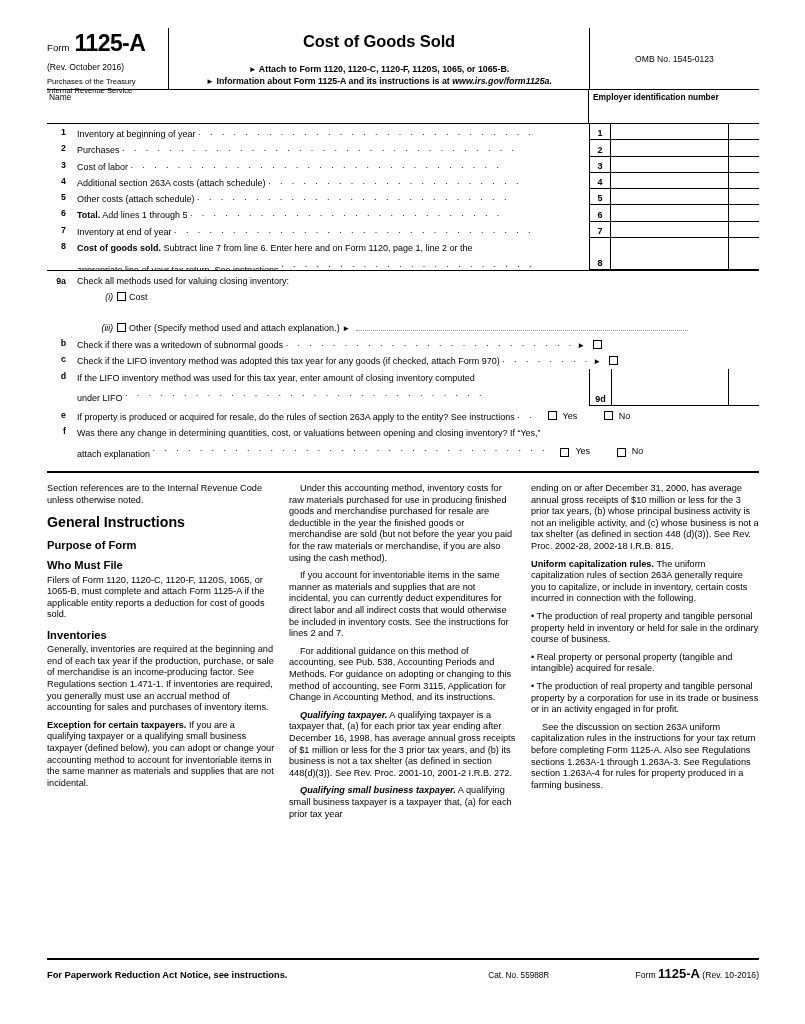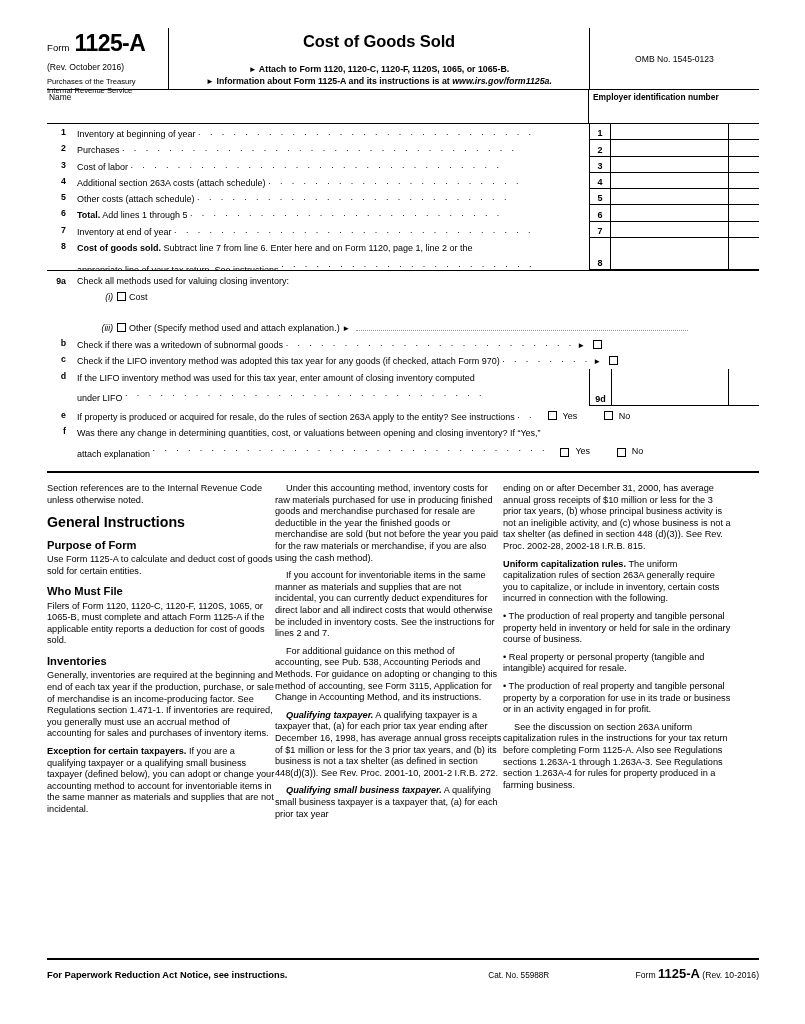--- a/index.html
+++ b/index.html
@@ -199,20 +199,21 @@
   }
 
   .thick-sep {
     border-top: 2px solid #000;
     margin-top: 9px;
   }
 
   
   .instr {
     display: flex;
+    gap: 14px;
     margin-top: 10px;
     height: 472px;
   }
   .col {
     width: 228px;
     font-size: 9.2px;
     line-height: 11.6px;
   }
   .col p { margin: 0 0 6px 0; }
   .col p.ind { text-indent: 11px; }
@@ -454,21 +455,20 @@
   </div>
 
   <div class="thick-sep"></div>
 
   <div class="instr">
 
     <div class="col">
       <p>Section references are to the Internal Revenue Code unless otherwise noted.</p>
       <h2>General Instructions</h2>
       <h3>Purpose of Form</h3>
-      <p>Use Form 1125-A to calculate and deduct cost of goods sold for certain entities.</p>
       <h3>Who Must File</h3>
       <p>Filers of Form 1120, 1120-C, 1120-F, 1120S, 1065, or 1065-B, must complete and attach Form 1125-A if the applicable entity reports a deduction for cost of goods sold.</p>
       <h3>Inventories</h3>
       <p>Generally, inventories are required at the beginning and end of each tax year if the production, purchase, or sale of merchandise is an income-producing factor. See Regulations section 1.471-1. If inventories are required, you generally must use an accrual method of accounting for sales and purchases of inventory items.</p>
       <p><span class="runin">Exception for certain taxpayers.</span><span> If you are a qualifying taxpayer or a qualifying small business taxpayer (defined below), you can adopt or change your accounting method to account for inventoriable items in the same manner as materials and supplies that are not incidental.</span></p>
     </div>
 
     <div class="col">
       <p class="ind">Under this accounting method, inventory costs for raw materials purchased for use in producing finished goods and merchandise purchased for resale are deductible in the year the finished goods or merchandise are sold (but not before the year you paid for the raw materials or merchandise, if you are also using the cash method).</p>
       <p class="ind">If you account for inventoriable items in the same manner as materials and supplies that are not incidental, you can currently deduct expenditures for direct labor and all indirect costs that would otherwise be included in inventory costs. See the instructions for lines 2 and 7.</p>

